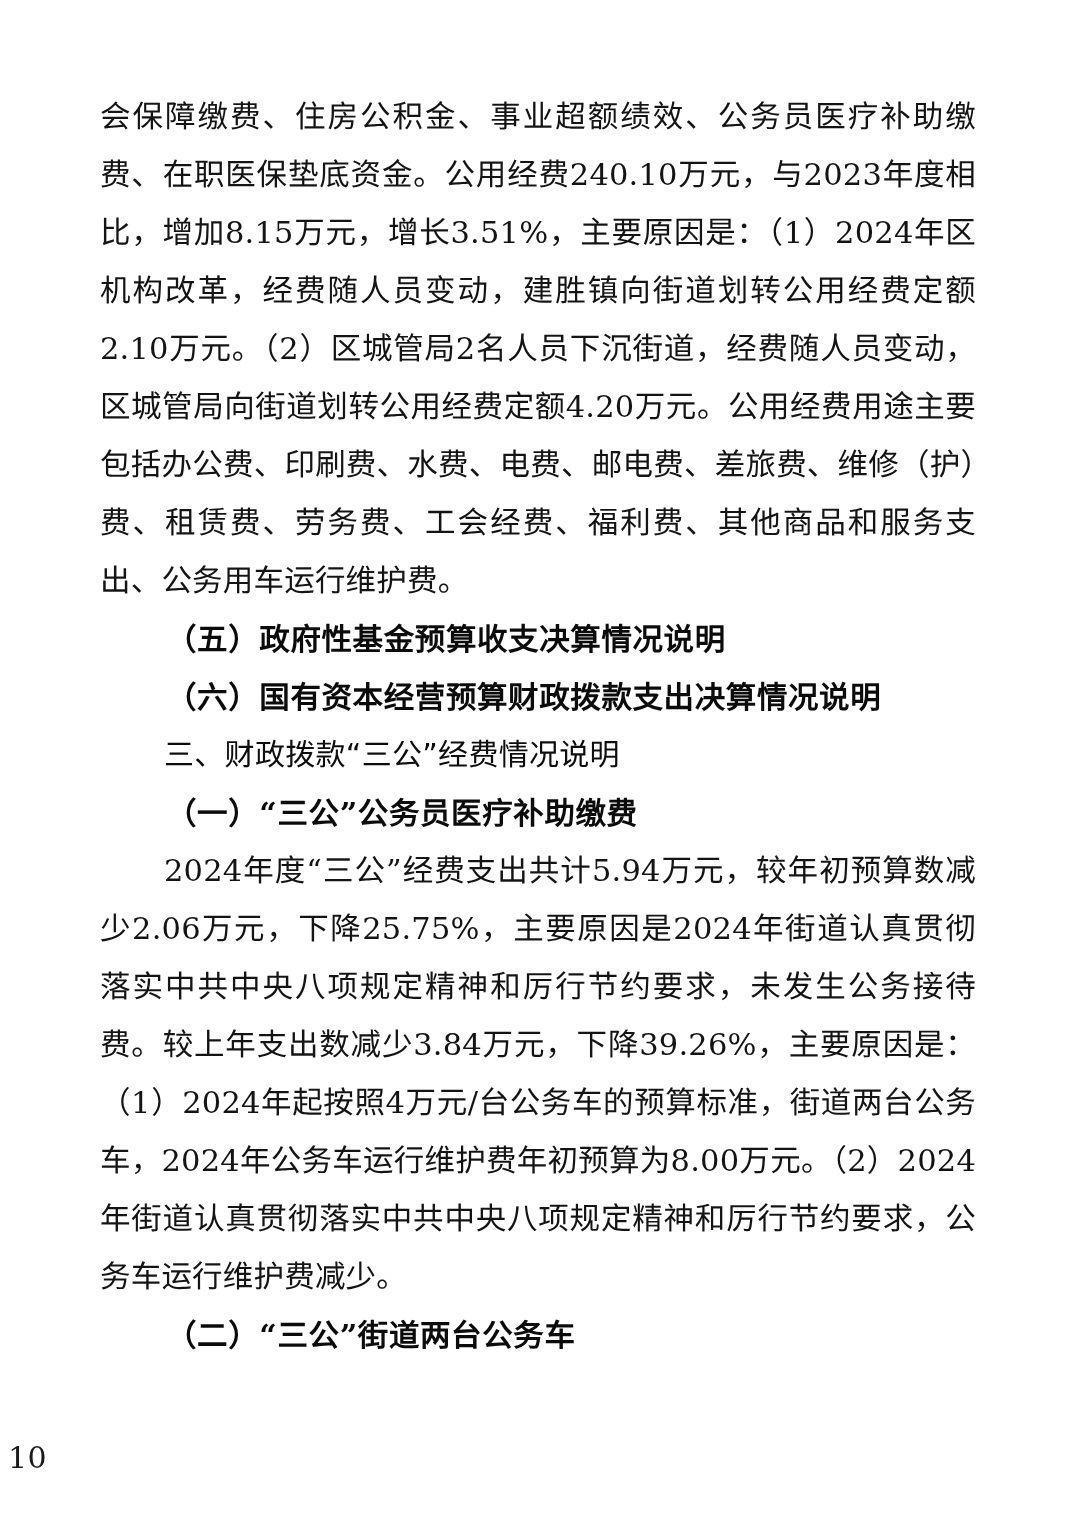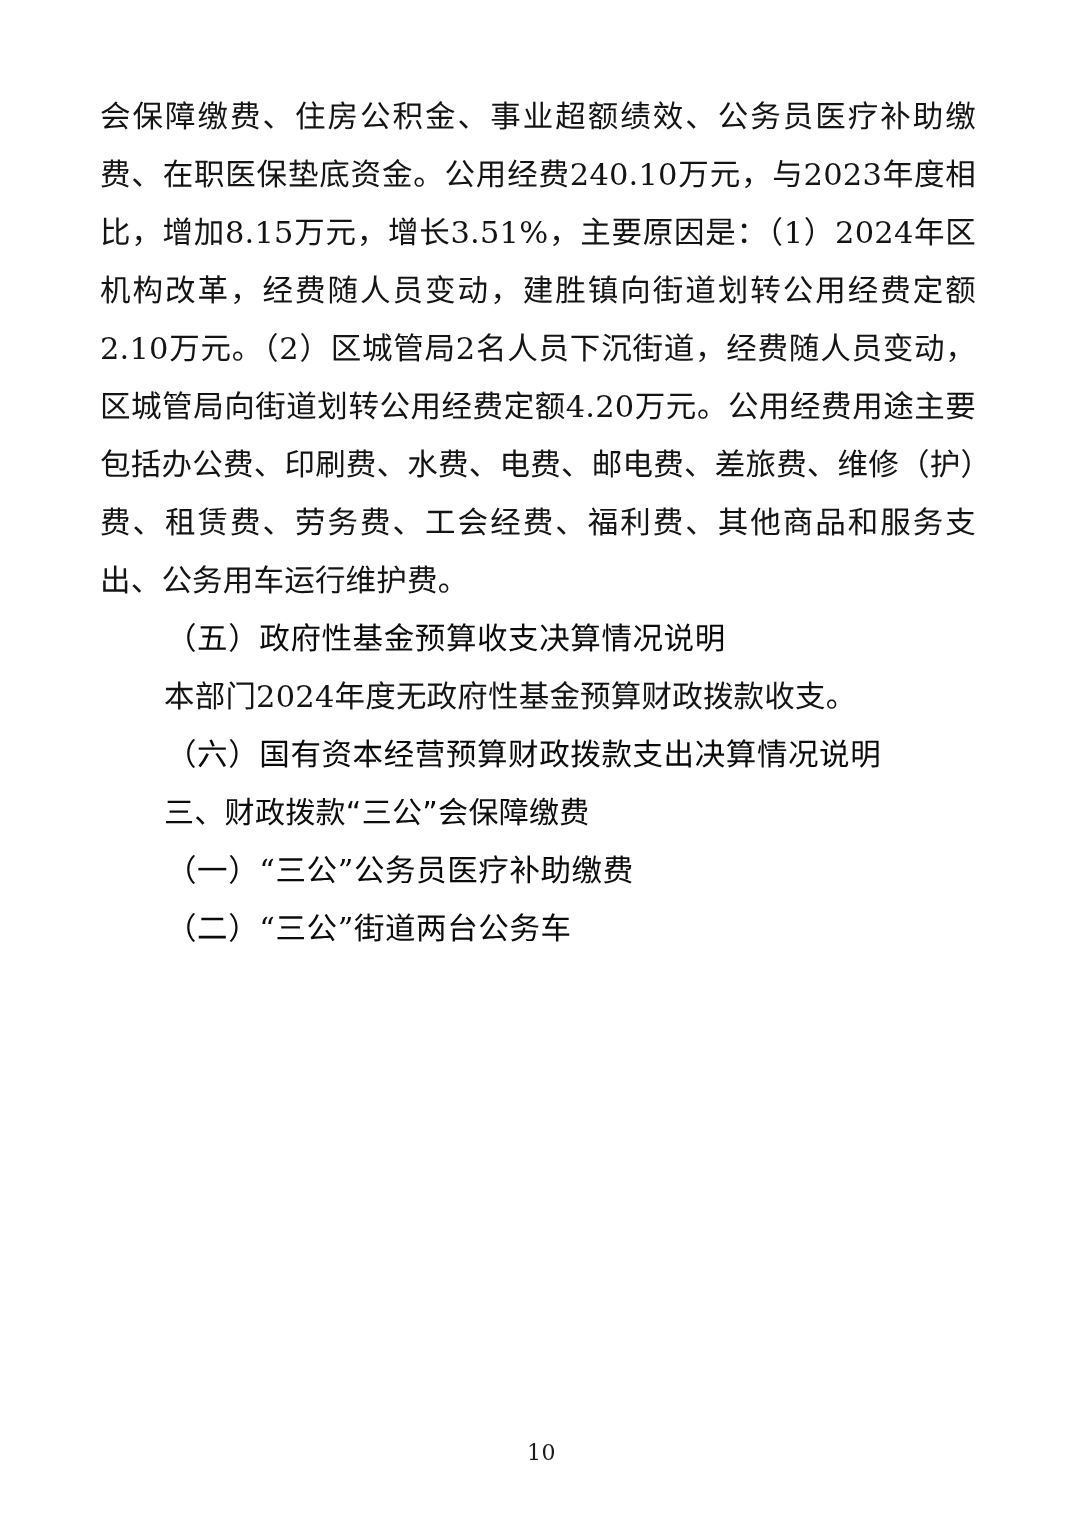--- a/index.html
+++ b/index.html
@@ -59,57 +59,56 @@
   }
 
   
   .h-level3 {
     font-family: "DejaVu Serif", "Liberation Serif", serif;
     font-size: 30.5px;
     line-height: 58px;
     color: #0b0b0b;
     text-indent: 66px;
     margin: 0;
-    font-weight: 400;
+    font-weight: 700;
     letter-spacing: 0.6px;
   }
 
   
   .page-number {
     position: absolute;
     left: 8px;
     right: 0;
     top: 1440px;
-    text-align: center;
     font-family: "DejaVu Serif", "Liberation Serif", serif;
-    font-size: 22px;
+    font-size: 30px;
     color: #1a1a1a;
     letter-spacing: 0.5px;
   }
 </style>
 </head>
 <body>
 
 <div class="page">
 
   <div class="content">
 
     <p class="para cont">会保障缴费、住房公积金、事业超额绩效、公务员医疗补助缴费、在职医保垫底资金。公用经费240.10万元，与2023年度相比，增加8.15万元，增长3.51%，主要原因是：（1）2024年区机构改革，经费随人员变动，建胜镇向街道划转公用经费定额2.10万元。（2）区城管局2名人员下沉街道，经费随人员变动，区城管局向街道划转公用经费定额4.20万元。公用经费用途主要包括办公费、印刷费、水费、电费、邮电费、差旅费、维修（护）费、租赁费、劳务费、工会经费、福利费、其他商品和服务支出、公务用车运行维护费。</p>
 
     <h3 class="h-level3">（五）政府性基金预算收支决算情况说明</h3>
 
-    <p class="para">本部门2024年度无政府性基金预算财政拨款收支。</p>
 
     <h3 class="h-level3">（六）国有资本经营预算财政拨款支出决算情况说明</h3>
 
 
-    <h2 class="h-level2">三、财政拨款“三公”会保障缴费</h2>
+    <h2 class="h-level2">三、财政拨款“三公”经费情况说明</h2>
 
     <h3 class="h-level3">（一）“三公”公务员医疗补助缴费</h3>
 
+    <p class="para">2024年度“三公”经费支出共计5.94万元，较年初预算数减少2.06万元，下降25.75%，主要原因是2024年街道认真贯彻落实中共中央八项规定精神和厉行节约要求，未发生公务接待费。较上年支出数减少3.84万元，下降39.26%，主要原因是：（1）2024年起按照4万元/台公务车的预算标准，街道两台公务车，2024年公务车运行维护费年初预算为8.00万元。（2）2024年街道认真贯彻落实中共中央八项规定精神和厉行节约要求，公务车运行维护费减少。</p>
 
     <h3 class="h-level3">（二）“三公”街道两台公务车</h3>
 
   </div>
 
   <div class="page-number">10</div>
 
 </div>
 
 </body></html>

